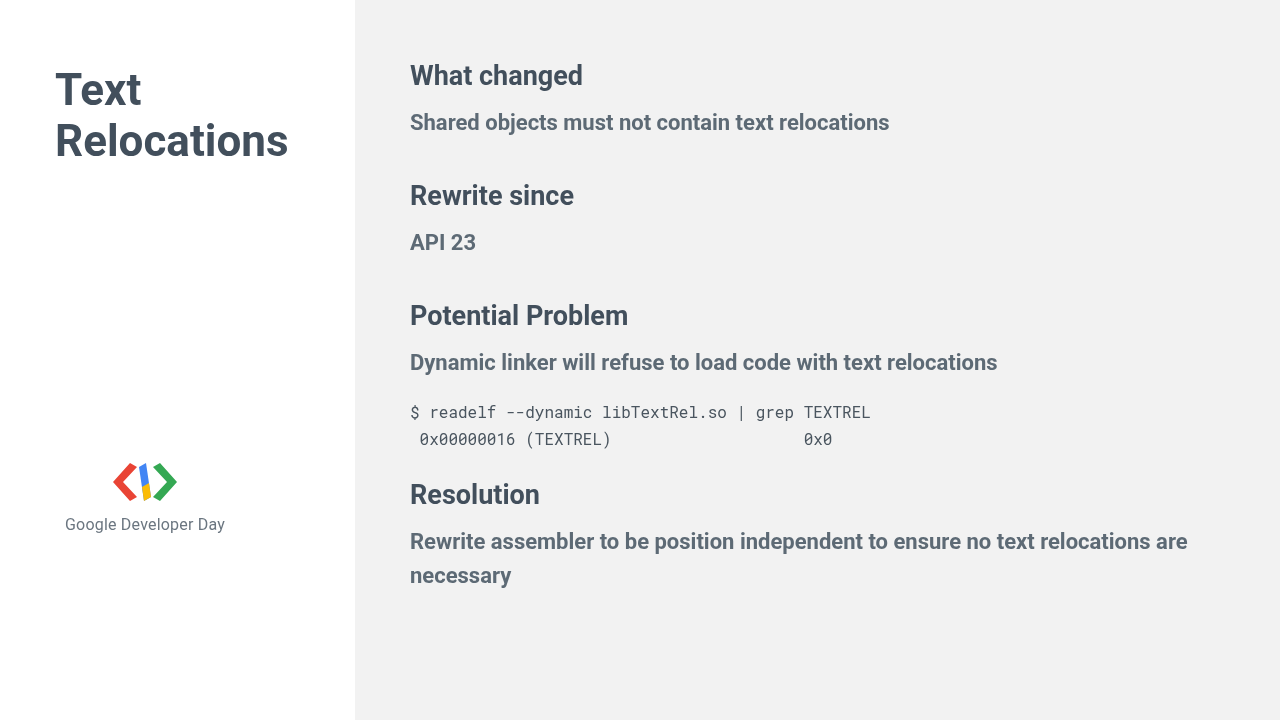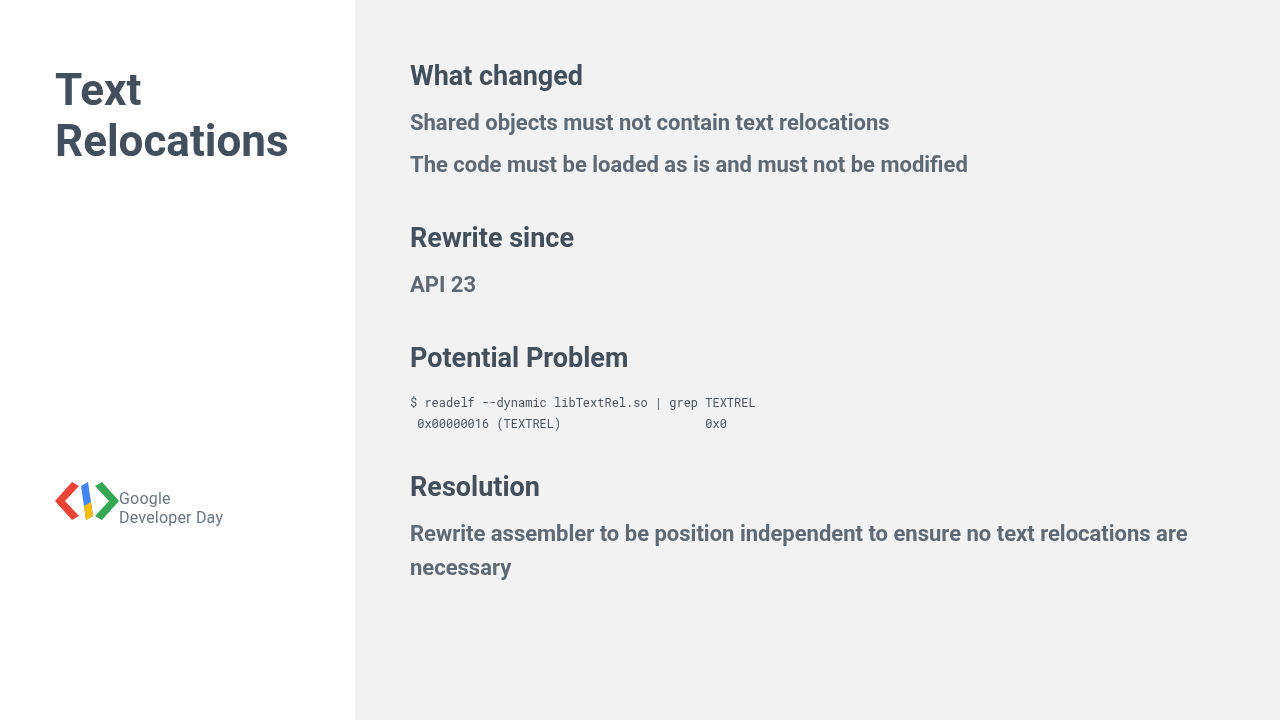--- a/index.html
+++ b/index.html
@@ -31,36 +31,36 @@
     margin-bottom: 14px;
   }
   .body-text {
     font-size: 22px;
     font-weight: 700;
     color: #5d6a75;
     line-height: 1.55;
     margin-bottom: 8px;
   }
   .section { margin-bottom: 40px; }
-  .section.tight { margin-bottom: 38px; }
+  .section.tight { margin-bottom: 26px; }
   .code {
     font-family: "Roboto Mono", "Menlo", "Consolas", monospace;
-    font-size: 12px;
+    font-size: 16px;
     color: #4a555f;
     white-space: pre;
     line-height: 1.7;
     margin-top: 18px;
     margin-bottom: 20px;
   }
   .footer-brand {
     position: absolute;
     left: 55px;
     bottom: 30px;
     display: flex;
-    flex-direction: row;
+    flex-direction: column;
     align-items: center;
     width: 180px;
   }
   .brand-icon { margin-bottom: 10px; }
   .brand-text {
     font-size: 16px;
     color: #6b7680;
     letter-spacing: 0.2px;
   }
 </style>
@@ -81,30 +81,30 @@
     </div>
     <div class="brand-text">Google Developer Day</div>
   </div>
 </div>
 
 <div class="right">
 
   <div class="section">
     <div class="section-heading">What changed</div>
     <div class="body-text">Shared objects must not contain text relocations</div>
-    <div class="body-text">The code must be loaded as is and must not be modified</div>
   </div>
 
   <div class="section">
     <div class="section-heading">Rewrite since</div>
     <div class="body-text">API 23</div>
   </div>
 
   <div class="section tight">
     <div class="section-heading">Potential Problem</div>
+    <div class="body-text">Dynamic linker will refuse to load code with text relocations</div>
     <div class="code">$ readelf --dynamic libTextRel.so | grep TEXTREL
  0x00000016 (TEXTREL)                    0x0</div>
   </div>
 
   <div class="section">
     <div class="section-heading">Resolution</div>
     <div class="body-text">Rewrite assembler to be position independent to ensure no text relocations are necessary</div>
   </div>
 
 </div>

